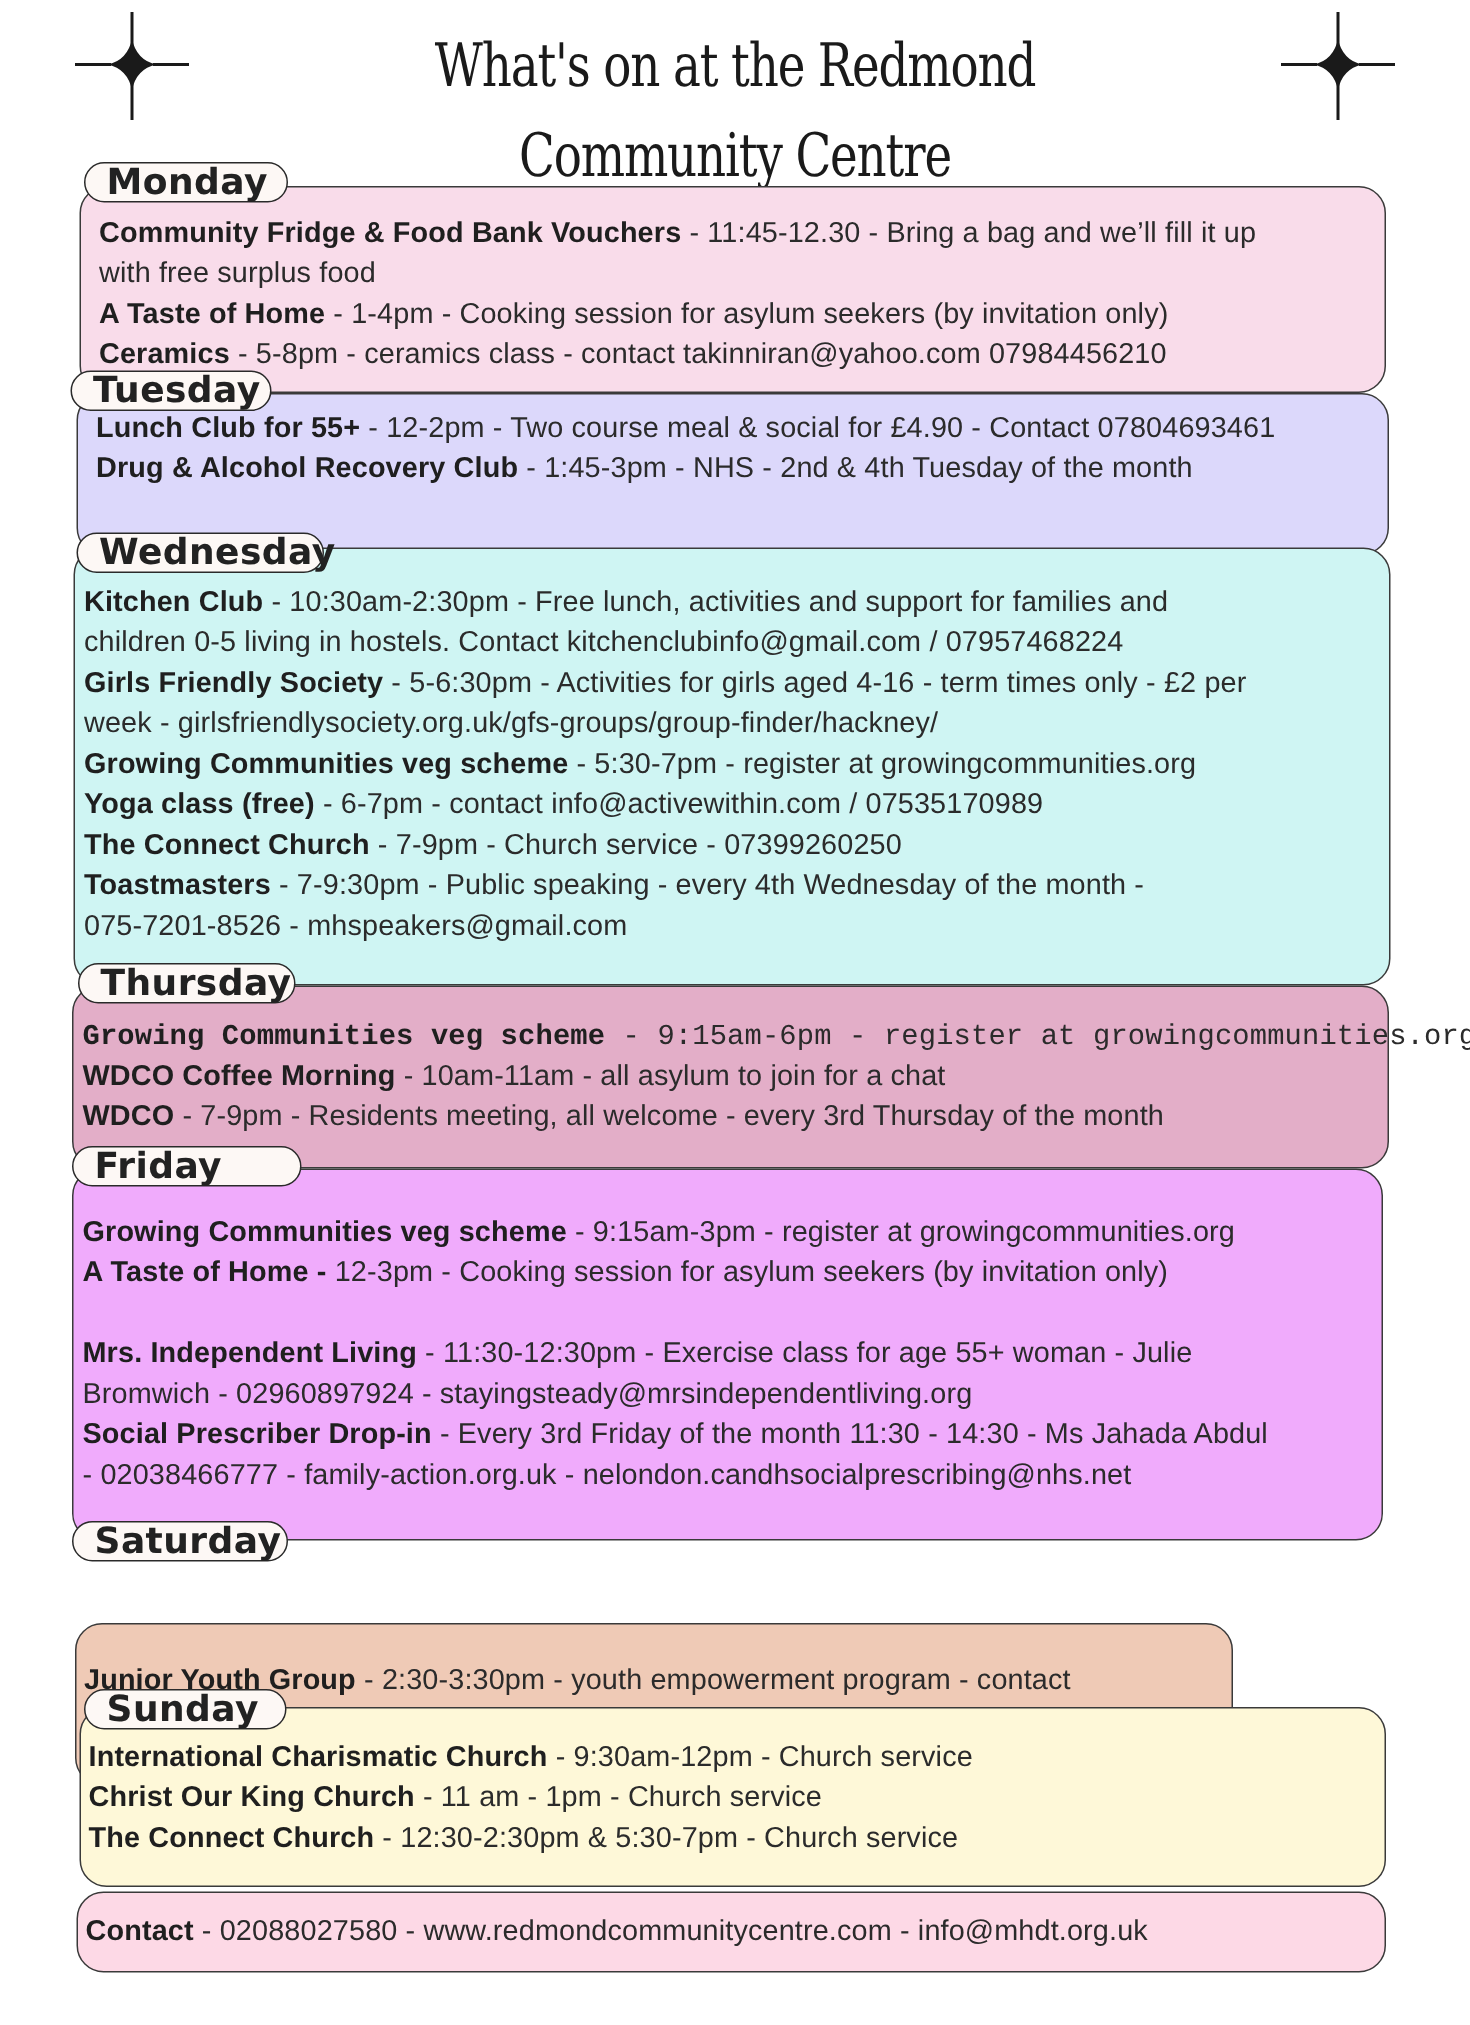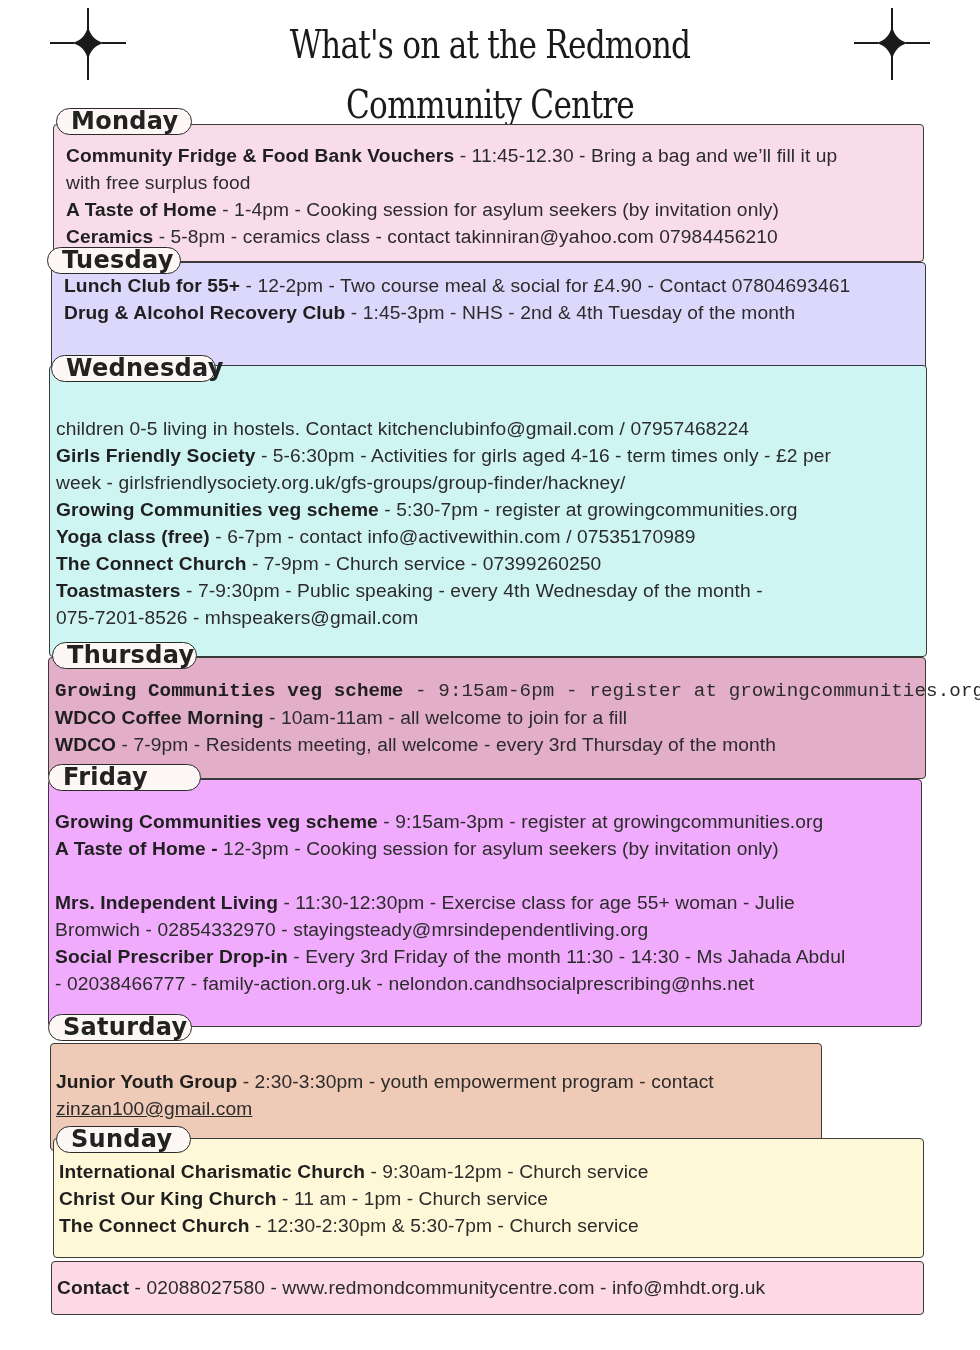--- a/index.html
+++ b/index.html
@@ -10,21 +10,21 @@
     .title {
       position: absolute; left: 130px; top: 14px; width: 720px; height: 60px;
       text-align: center; font-family: "DejaVu Serif", serif; font-size: 40px;
       line-height: 60px; color: #1a1a1a; letter-spacing: -1px;
       transform: scaleX(0.78); transform-origin: center;
     }
     .sparkle { position: absolute; top: 4px; width: 80px; height: 78px; }
     .sparkle svg { width: 100%; height: 100%; }
 
     .box {
-      position: absolute; border: 1.5px solid #3a3a3a; border-radius: 4px;
+      position: absolute; border: 1.5px solid #3a3a3a; border-radius: 18px;
     }
     .line {
       position: absolute; white-space: nowrap; font-family: "Liberation Sans", sans-serif;
       font-size: 19.2px; color: #2b2b2b; letter-spacing: 0.1px;
     }
     .line b { font-weight: bold; color: #1f1f1f; }
 
     .day-tab {
       position: absolute; height: 27px; background: #fdf8f5;
       border: 1.5px solid #2a2a2a; border-radius: 14px;
@@ -59,49 +59,50 @@
 </div>
 <div class="day-tab" style="left:56px; top:108px; width:136px;">Monday</div>
 
 <div class="box" style="left:51px; top:262px; width:875px; height:108px; background:#dcd8fb;">
   <div class="line" style="left:12px; top:12px;"><b>Lunch Club for 55+</b><span> - 12-2pm - Two course meal &amp; social for £4.90 - Contact 07804693461</span></div>
   <div class="line" style="left:12px; top:39px;"><b>Drug &amp; Alcohol Recovery Club</b><span> - 1:45-3pm - NHS - 2nd &amp; 4th Tuesday of the month</span></div>
 </div>
 <div class="day-tab" style="left:47px; top:247px; width:134px;">Tuesday</div>
 
 <div class="box" style="left:49px; top:365px; width:878px; height:292px; background:#cff5f3;">
+  <div class="line" style="left:6px; top:25px;"><b>Kitchen Club</b><span> - 10:30am-2:30pm - Free lunch, activities and support for families and</span></div>
   <div class="line" style="left:6px; top:52px;"><b></b><span>children 0-5 living in hostels. Contact kitchenclubinfo@gmail.com / 07957468224</span></div>
   <div class="line" style="left:6px; top:79px;"><b>Girls Friendly Society</b><span> - 5-6:30pm - Activities for girls aged 4-16 - term times only - £2 per</span></div>
   <div class="line" style="left:6px; top:106px;"><b></b><span>week - girlsfriendlysociety.org.uk/gfs-groups/group-finder/hackney/</span></div>
   <div class="line" style="left:6px; top:133px;"><b>Growing Communities veg scheme</b><span> - 5:30-7pm - register at growingcommunities.org</span></div>
   <div class="line" style="left:6px; top:160px;"><b>Yoga class (free)</b><span> - 6-7pm - contact info@activewithin.com / 07535170989</span></div>
   <div class="line" style="left:6px; top:187px;"><b>The Connect Church</b><span> - 7-9pm - Church service - 07399260250</span></div>
   <div class="line" style="left:6px; top:214px;"><b>Toastmasters</b><span> - 7-9:30pm - Public speaking - every 4th Wednesday of the month -</span></div>
   <div class="line" style="left:6px; top:241px;"><b></b><span>075-7201-8526 - mhspeakers@gmail.com</span></div>
 </div>
 <div class="day-tab" style="left:51px; top:355px; width:165px;">Wednesday</div>
 
 <div class="box" style="left:48px; top:657px; width:878px; height:122px; background:#e3aec8;">
   <div class="line" style="left:6px; top:22px;font-family:Liberation Mono, monospace;"><b>Growing Communities veg scheme</b><span> - 9:15am-6pm - register at growingcommunities.org</span></div>
-  <div class="line" style="left:6px; top:49px;"><b>WDCO Coffee Morning</b><span> - 10am-11am - all welcome to join for a fill</span></div>
+  <div class="line" style="left:6px; top:49px;"><b>WDCO Coffee Morning</b><span> - 10am-11am - all asylum to join for a chat</span></div>
   <div class="line" style="left:6px; top:76px;"><b>WDCO</b><span> - 7-9pm - Residents meeting, all welcome - every 3rd Thursday of the month</span></div>
 </div>
 <div class="day-tab" style="left:52px; top:642px; width:145px;">Thursday</div>
 
 <div class="box" style="left:48px; top:779px; width:874px; height:248px; background:#f0abfc;">
   <div class="line" style="left:6px; top:31px;"><b>Growing Communities veg scheme</b><span> - 9:15am-3pm - register at growingcommunities.org</span></div>
   <div class="line" style="left:6px; top:58px;"><b>A Taste of Home -</b><span> 12-3pm - Cooking session for asylum seekers (by invitation only)</span></div>
   <div class="line" style="left:6px; top:112px;"><b>Mrs. Independent Living</b><span> - 11:30-12:30pm - Exercise class for age 55+ woman - Julie</span></div>
-  <div class="line" style="left:6px; top:139px;"><b></b><span>Bromwich - 02854332970 - stayingsteady@mrsindependentliving.org</span></div>
+  <div class="line" style="left:6px; top:139px;"><b></b><span>Bromwich - 02960897924 - stayingsteady@mrsindependentliving.org</span></div>
   <div class="line" style="left:6px; top:166px;"><b>Social Prescriber Drop-in</b><span> - Every 3rd Friday of the month 11:30 - 14:30 - Ms Jahada Abdul</span></div>
   <div class="line" style="left:6px; top:193px;"><b></b><span>- 02038466777 - family-action.org.uk - nelondon.candhsocialprescribing@nhs.net</span></div>
 </div>
 <div class="day-tab" style="left:48px; top:764px; width:153px;">Friday</div>
 
-<div class="box" style="left:50px; top:1043px; width:772px; height:108px; background:#efcab6;">
+<div class="box" style="left:50px; top:1082px; width:772px; height:108px; background:#efcab6;">
   <div class="line" style="left:5px; top:27px;"><b>Junior Youth Group</b><span> - 2:30-3:30pm - youth empowerment program - contact</span></div>
   <div class="line" style="left:5px; top:54px;text-decoration:underline;"><b></b><span>zinzan100@gmail.com</span></div>
 </div>
 <div class="day-tab" style="left:48px; top:1014px; width:144px;">Saturday</div>
 
 <div class="box" style="left:53px; top:1138px; width:871px; height:120px; background:#fef8d8;text-align:center;">
   <div class="line" style="left:5px; top:22px;"><b>International Charismatic Church</b><span> - 9:30am-12pm - Church service</span></div>
   <div class="line" style="left:5px; top:49px;"><b>Christ Our King Church</b><span> - 11 am - 1pm - Church service</span></div>
   <div class="line" style="left:5px; top:76px;"><b>The Connect Church</b><span> - 12:30-2:30pm &amp; 5:30-7pm - Church service</span></div>
 </div>

